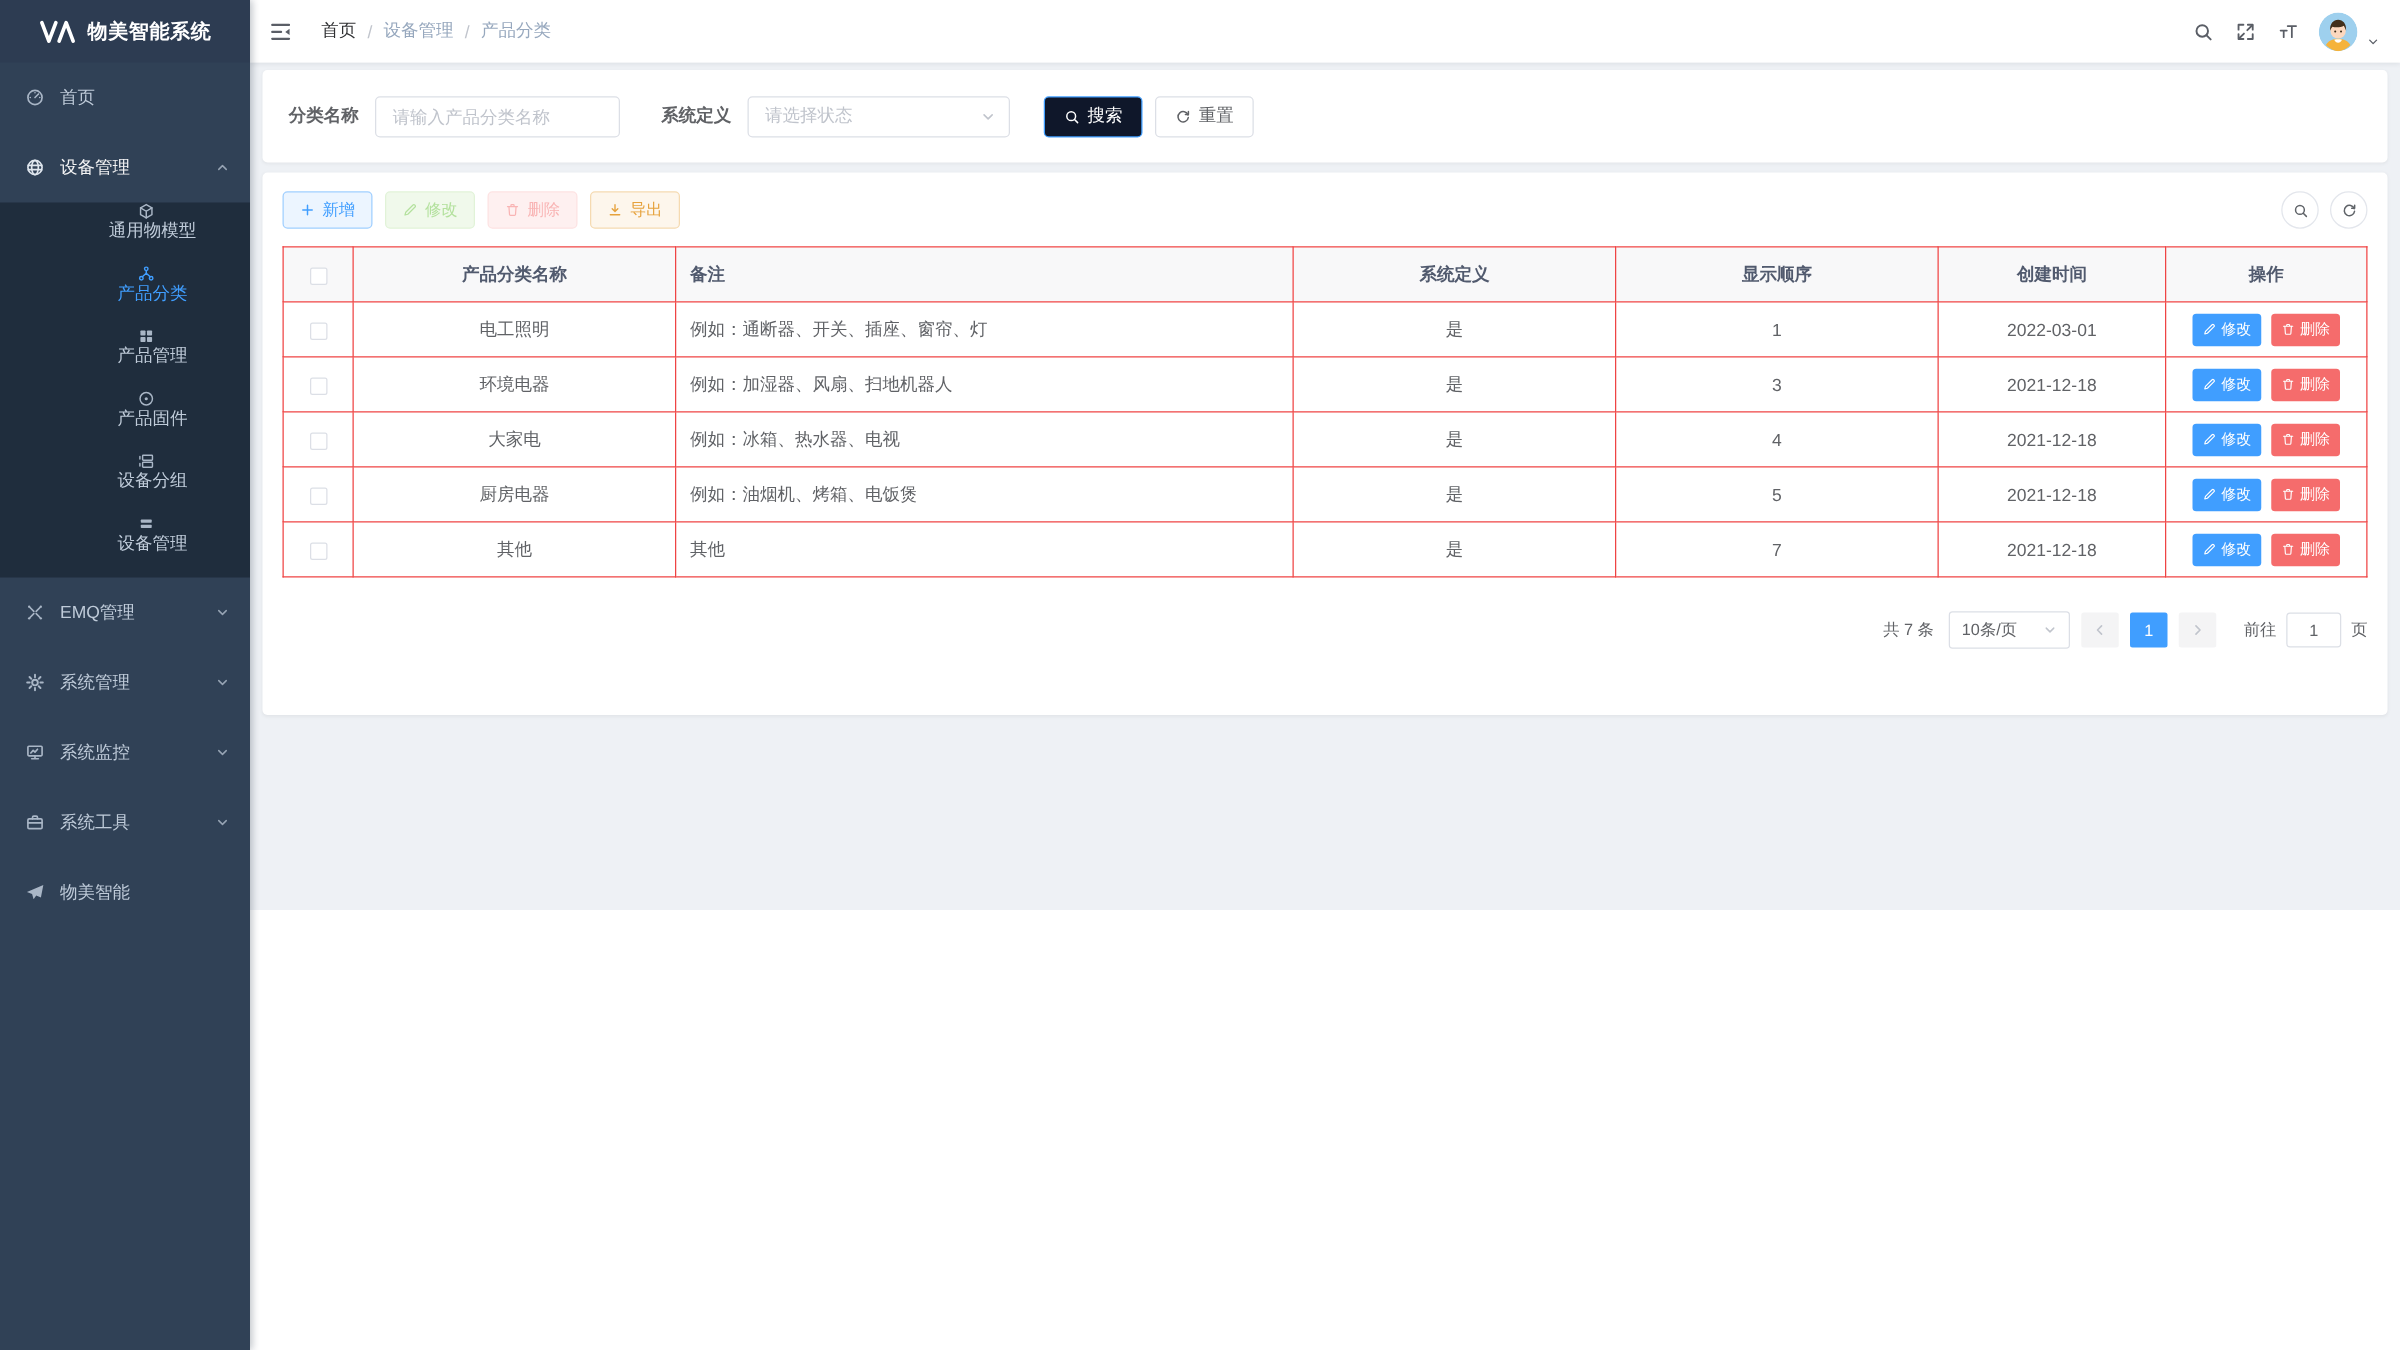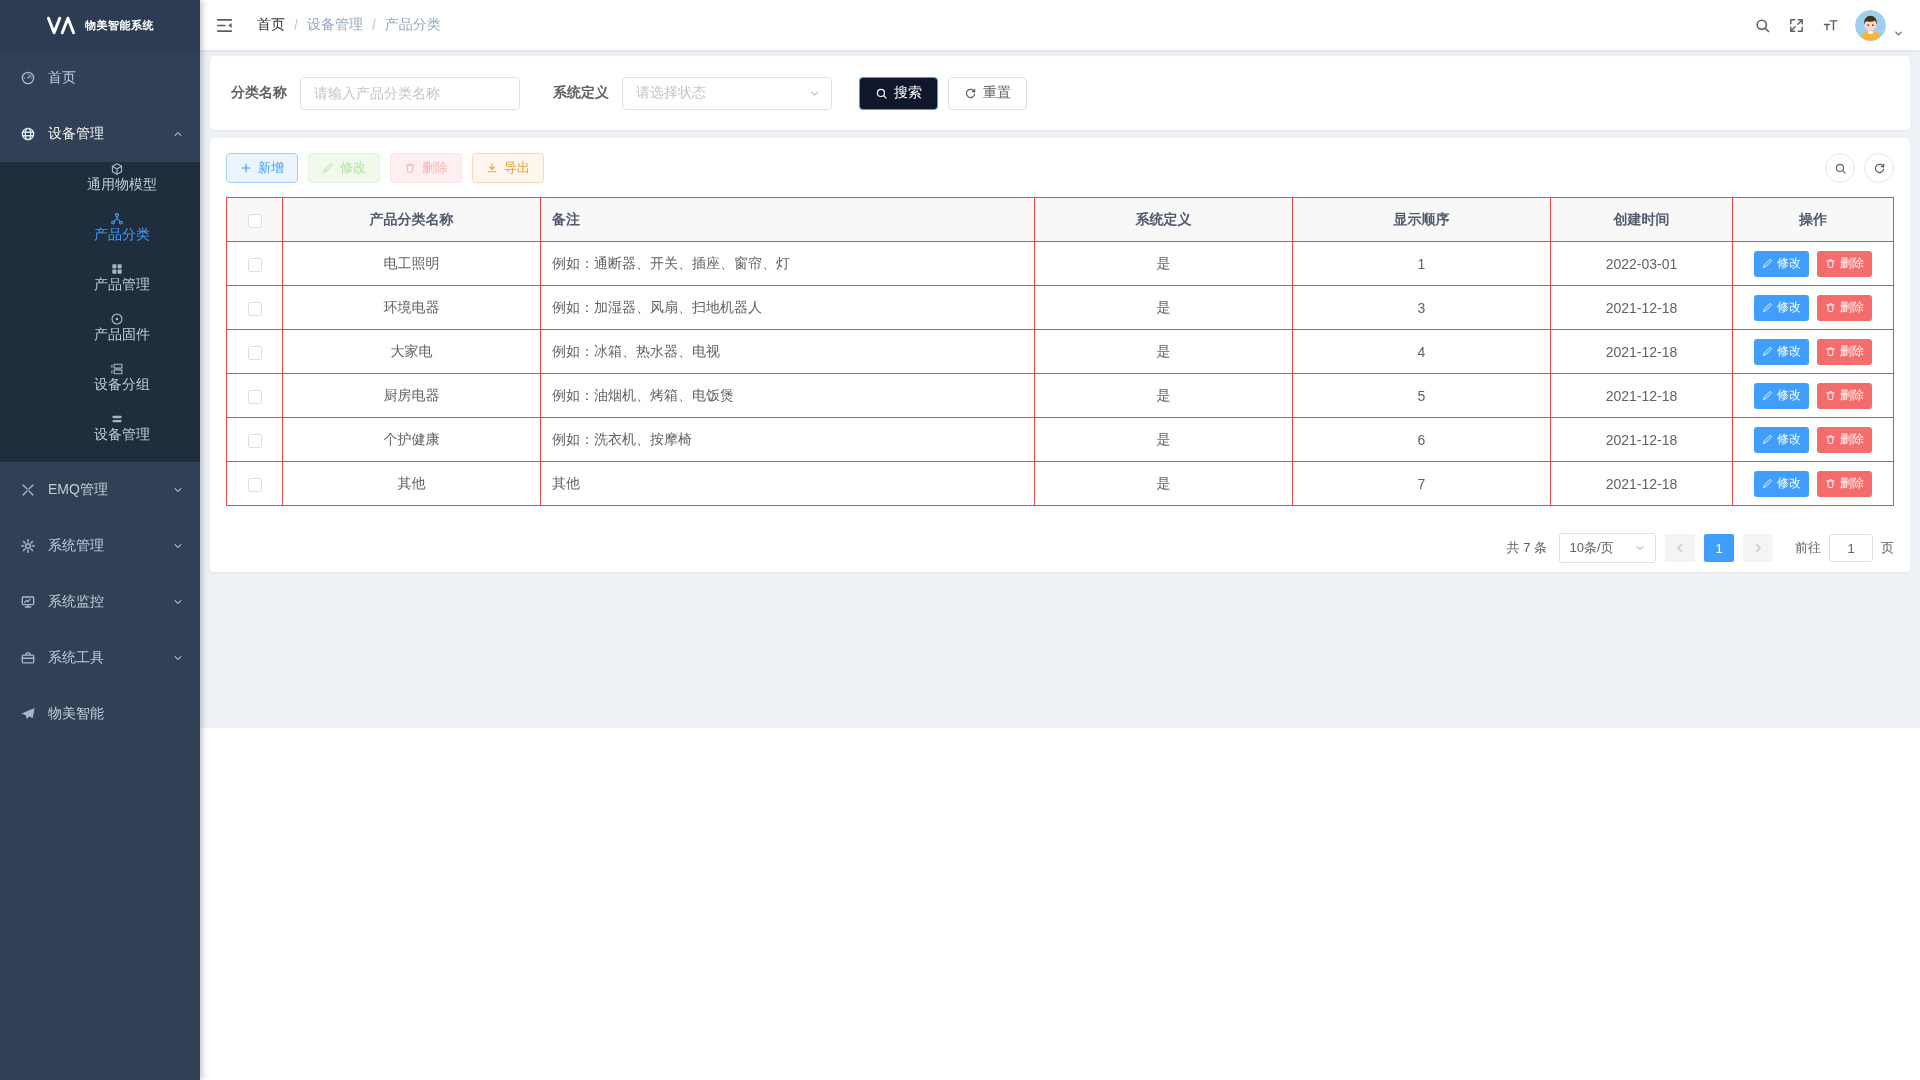--- a/index.html
+++ b/index.html
@@ -5,21 +5,21 @@
   * { margin:0; padding:0; box-sizing:border-box; }
   html,body { width:1920px; height:1080px; overflow:hidden; }
   body { font-family:"Liberation Sans","DejaVu Sans",sans-serif; background:#ffffff; color:#606266; font-size:14px; position:relative; }
   .sprite { position:absolute; width:0; height:0; overflow:hidden; }
   .ic { width:16px; height:16px; flex:none; }
 
   
   .sidebar { position:absolute; left:0; top:0; width:200px; height:1080px; background:#304156; z-index:5; box-shadow:2px 0 6px rgba(0,21,41,.25); }
   .logo { height:50px; display:flex; align-items:center; justify-content:center; gap:9px; background:#2d3c52; cursor:pointer; }
   .logo-mark { width:30px; height:19px; color:#ffffff; }
-  .logo-text { color:#ffffff; font-weight:bold; font-size:11px; letter-spacing:.5px; }
+  .logo-text { color:#ffffff; font-weight:bold; font-size:16px; letter-spacing:.5px; }
   .menu-item { height:56px; display:flex; align-items:center; padding:0 20px; color:#bfcbd9; cursor:pointer; position:relative; }
   .menu-item .mi-ic { margin-right:12px; color:#a9b6c6; }
   .menu-item.is-open { color:#f4f4f5; }
   .menu-item.is-open .mi-ic { color:#dfe6ee; }
   .mi-chev { position:absolute; right:16px; width:12px; height:12px; color:#97a4b4; }
   .submenu { background:#1f2d3d; }
   .submenu-item { height:50px; display:flex; align-items:center; padding:0 0 0 44px; color:#bfcbd9; cursor:pointer;flex-direction:column; }
   .submenu-item .mi-ic { width:14px; height:14px; margin-right:11px; color:#a9b6c6; }
   .submenu-item.active { color:#409eff; }
   .submenu-item.active .mi-ic { color:#409eff; }
@@ -39,21 +39,21 @@
   .avatar-img { width:31px; height:31px; border-radius:50%; display:block; }
   .caret { width:11px; height:11px; color:#5a5e66; margin:0 0 2px 7px; }
 
   
   .app-main { position:absolute; left:200px; top:50px; right:0; height:678px; background:#eef1f5; padding:6px 10px 8px; }
   .card { background:#ffffff; border-radius:4px; box-shadow:0 1px 3px rgba(0,0,0,.05); }
 
   
   .search-card { height:74px; display:flex; align-items:center; padding:0 21px; margin-bottom:8px; }
   .f-label { font-weight:bold; color:#606266; margin-right:13px; }
-  .f-input { width:220px; height:33px; border:1px solid #dcdfe6; border-radius:4px; padding:0 13px; font-size:14px; color:#606266; outline:none; font-family:inherit; }
+  .f-input { width:196px; height:33px; border:1px solid #dcdfe6; border-radius:4px; padding:0 13px; font-size:14px; color:#606266; outline:none; font-family:inherit; }
   .f-input::placeholder, .pg-input::placeholder { color:#c0c4cc; }
   .lbl2 { margin-left:33px; }
   .f-select { width:210px; height:33px; border:1px solid #dcdfe6; border-radius:4px; display:flex; align-items:center; justify-content:space-between; padding:0 10px 0 13px; cursor:pointer; background:#fff; }
   .sel-ph { color:#c0c4cc; }
   .sel-chev { width:13px; height:13px; color:#c0c4cc; }
   .btn { height:33px; display:inline-flex; align-items:center; gap:6px; border-radius:4px; padding:0 15px; font-size:14px; cursor:pointer; font-family:inherit; }
   .btn .ic { width:13px; height:13px; }
   .btn-primary { background:#0f172a; border:1px solid #409eff; color:#ffffff; margin-left:27px; }
   .btn-default { background:#ffffff; border:1px solid #dcdfe6; color:#606266; margin-left:10px; }
 
@@ -532,41 +532,20 @@
                 </button><button class="btn-mini bm-del">
                   <svg class="ic">
                     <use href="#i-trash"></use>
                   </svg>
                   <span>删除</span>
                 </button>
             </td>
           </tr>
           <tr>
             <td><span class="cb"></span></td>
-            <td>个护健康</td>
-            <td class="ta-l">例如：洗衣机、按摩椅</td>
-            <td>是</td>
-            <td>6</td>
-            <td>2021-12-18</td>
-            <td>
-              <button class="btn-mini bm-edit">
-                  <svg class="ic">
-                    <use href="#i-pencil"></use>
-                  </svg>
-                  <span>修改</span>
-                </button><button class="btn-mini bm-del">
-                  <svg class="ic">
-                    <use href="#i-trash"></use>
-                  </svg>
-                  <span>删除</span>
-                </button>
-            </td>
-          </tr>
-          <tr>
-            <td><span class="cb"></span></td>
             <td>其他</td>
             <td class="ta-l">其他</td>
             <td>是</td>
             <td>7</td>
             <td>2021-12-18</td>
             <td>
               <button class="btn-mini bm-edit">
                   <svg class="ic">
                     <use href="#i-pencil"></use>
                   </svg>

